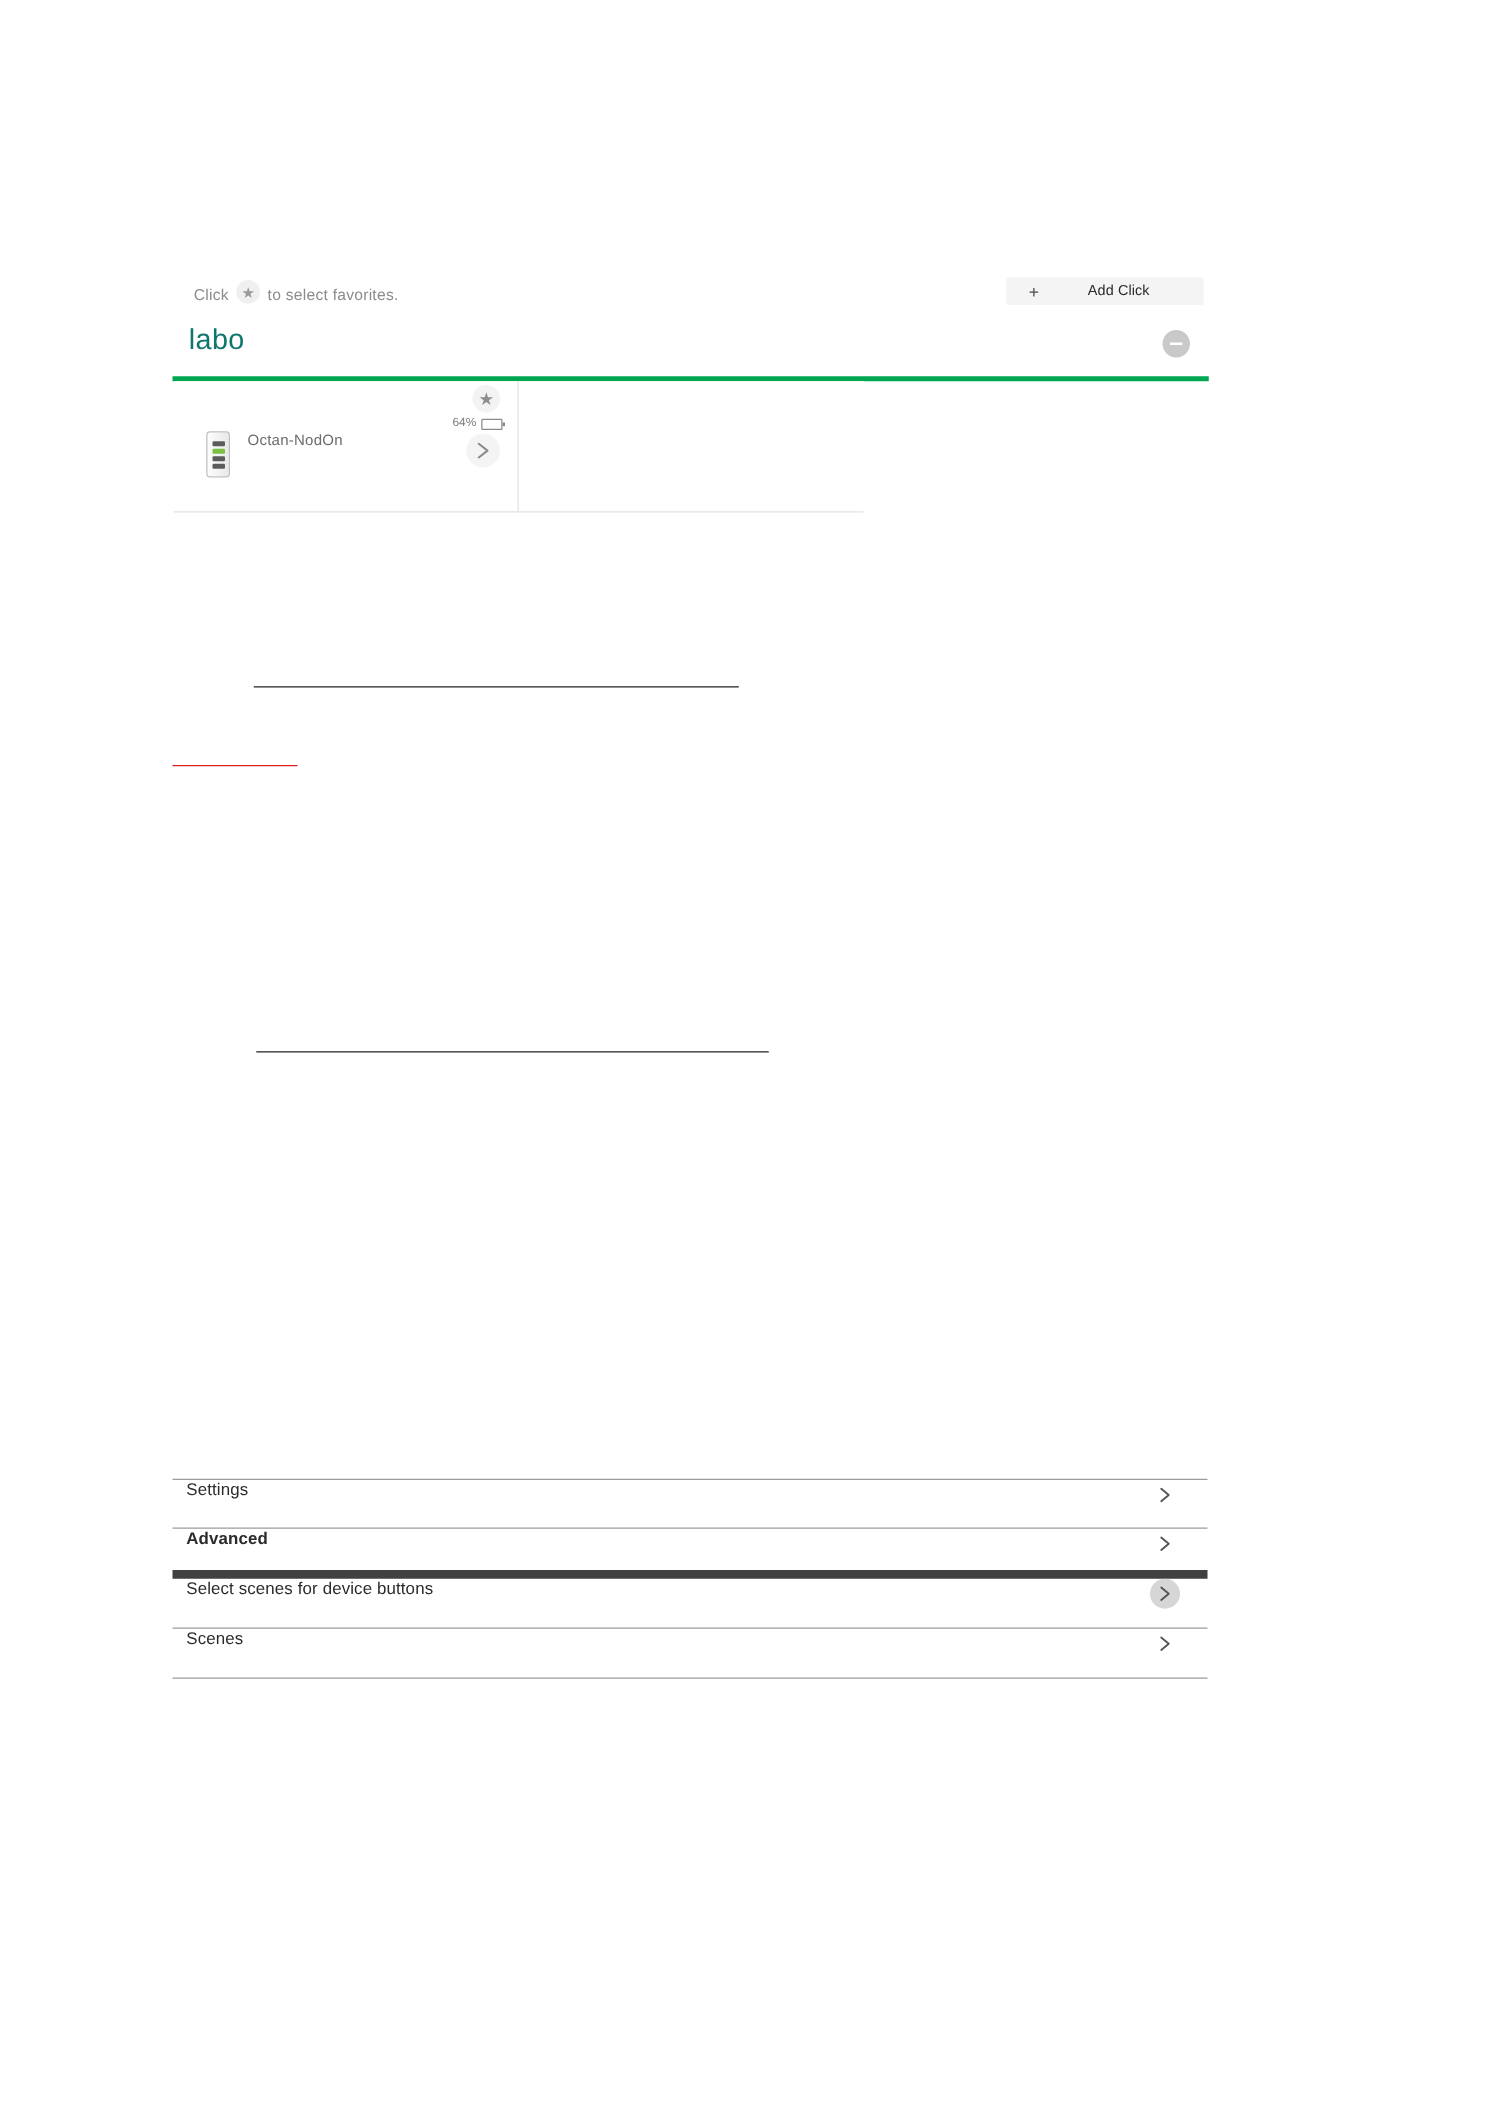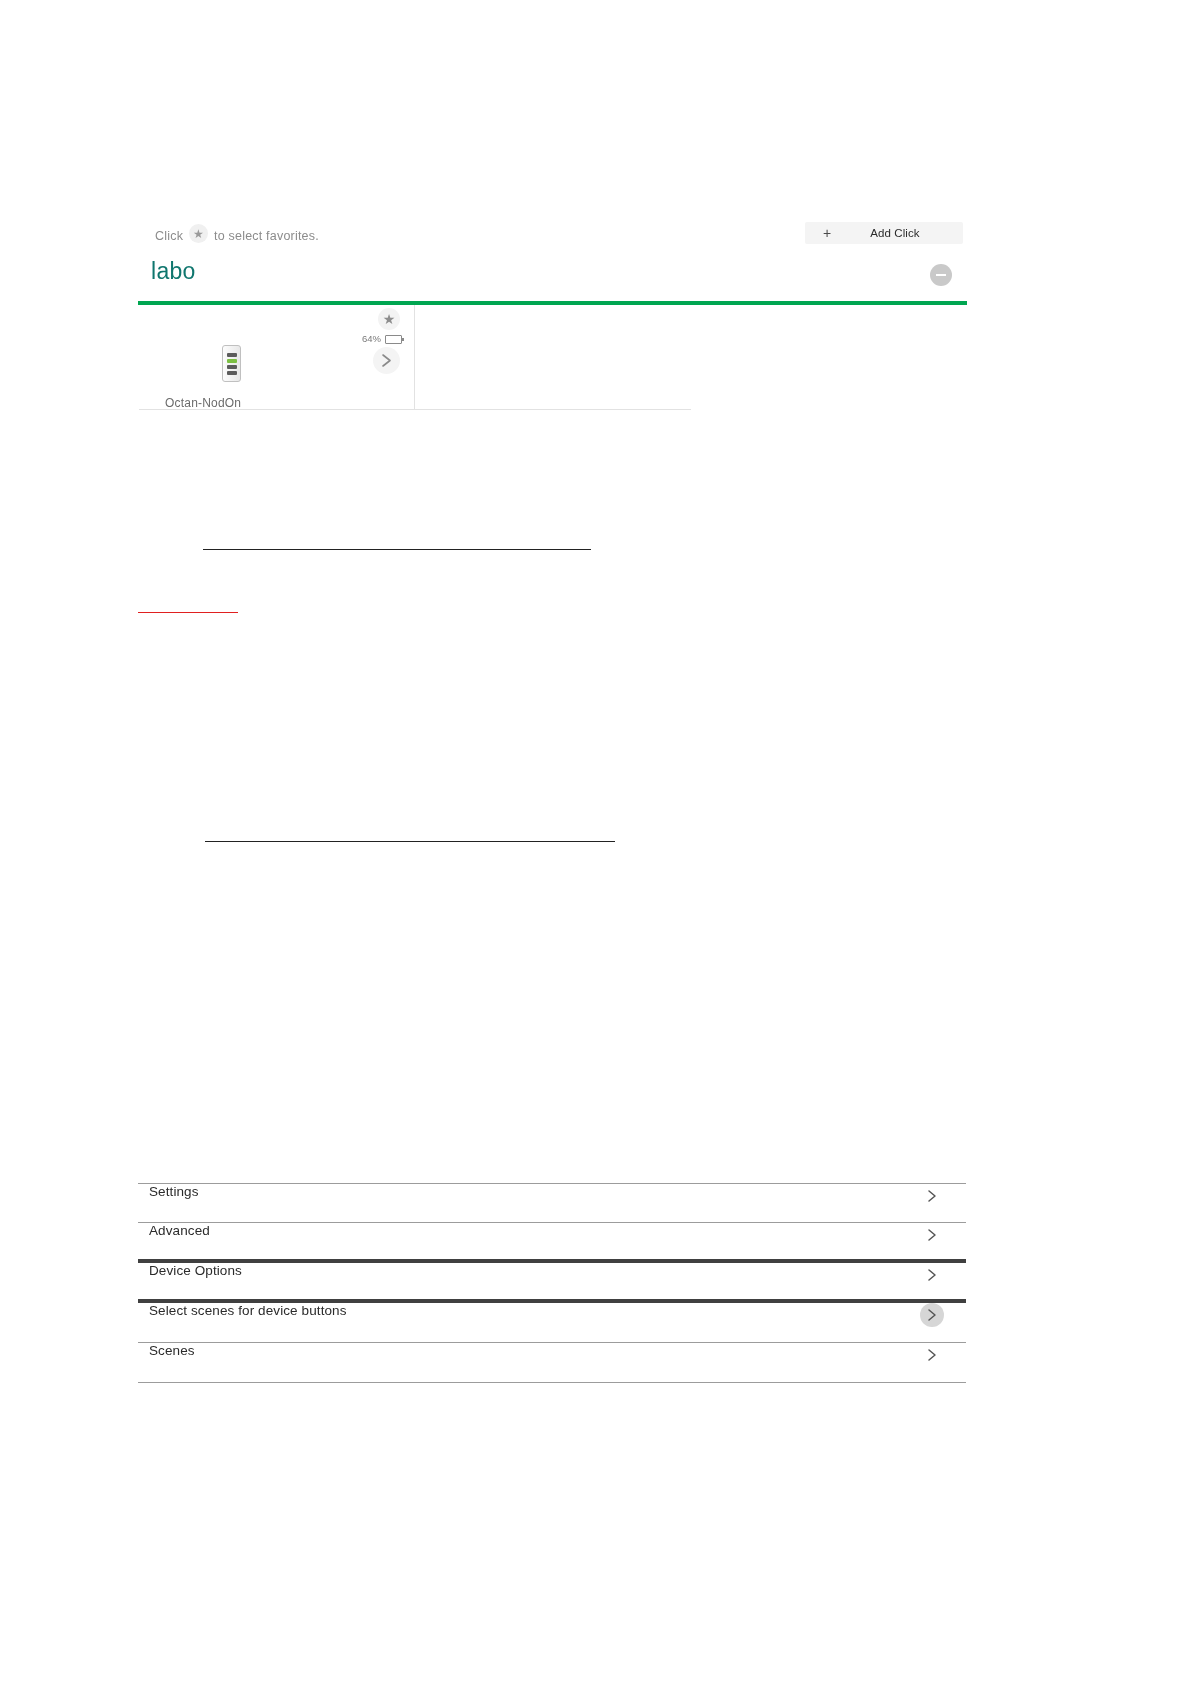--- a/index.html
+++ b/index.html
@@ -185,23 +185,22 @@
     top: 2px;
     width: 2px;
     height: 3px;
     background: #8a8a8a;
   }
   .device-main {
     position: absolute;
     left: 26px;
     top: 40px;
     display: flex;
-    align-items: flex-end;
+    align-items: flex-start;
     gap: 14px;
-    flex-direction: column;
   }
   .device-icon {
     width: 19px;
     height: 37px;
     border: 1px solid #c0c0c0;
     border-radius: 3px;
     background: linear-gradient(to right, #fdfdfd, #e8e8e8);
     display: flex;
     flex-direction: column;
     align-items: center;
@@ -263,21 +262,21 @@
     position: relative;
     height: 40px;
     display: flex;
     align-items: flex-start;
     justify-content: space-between;
     border-bottom: 1px solid #9c9c9c;
     cursor: pointer;
     box-sizing: border-box;
   }
   .menu-row.top-border { border-top: 1px solid #9c9c9c; }
-  .menu-row.strong { border-bottom: 4px solid #404040; }
+  .menu-row.strong { border-bottom: 7px solid #404040; font-weight: bold; }
   .menu-label {
     font-size: 13.5px;
     color: #2b2b2b;
     padding-left: 11px;
     letter-spacing: 0.1px;
   }
   .menu-chevron {
     width: 24px;
     height: 24px;
     border-radius: 50%;
@@ -357,28 +356,20 @@
 
   <div class="menu-row strong">
     <span class="menu-label">Advanced</span>
     <span class="menu-chevron">
       <svg width="10" height="14" viewBox="0 0 10 14" aria-hidden="true">
         <polyline points="2,2 8,7 2,12" fill="none" stroke="#555" stroke-width="1.5" stroke-linecap="round" stroke-linejoin="round"></polyline>
       </svg>
     </span>
   </div>
 
-  <div class="menu-row strong">
-    <span class="menu-label">Device Options</span>
-    <span class="menu-chevron">
-      <svg width="10" height="14" viewBox="0 0 10 14" aria-hidden="true">
-        <polyline points="2,2 8,7 2,12" fill="none" stroke="#555" stroke-width="1.5" stroke-linecap="round" stroke-linejoin="round"></polyline>
-      </svg>
-    </span>
-  </div>
 
   <div class="menu-row">
     <span class="menu-label">Select scenes for device buttons</span>
     <span class="menu-chevron highlight">
       <svg width="10" height="14" viewBox="0 0 10 14" aria-hidden="true">
         <polyline points="2,2 8,7 2,12" fill="none" stroke="#555" stroke-width="1.5" stroke-linecap="round" stroke-linejoin="round"></polyline>
       </svg>
     </span>
   </div>
 

